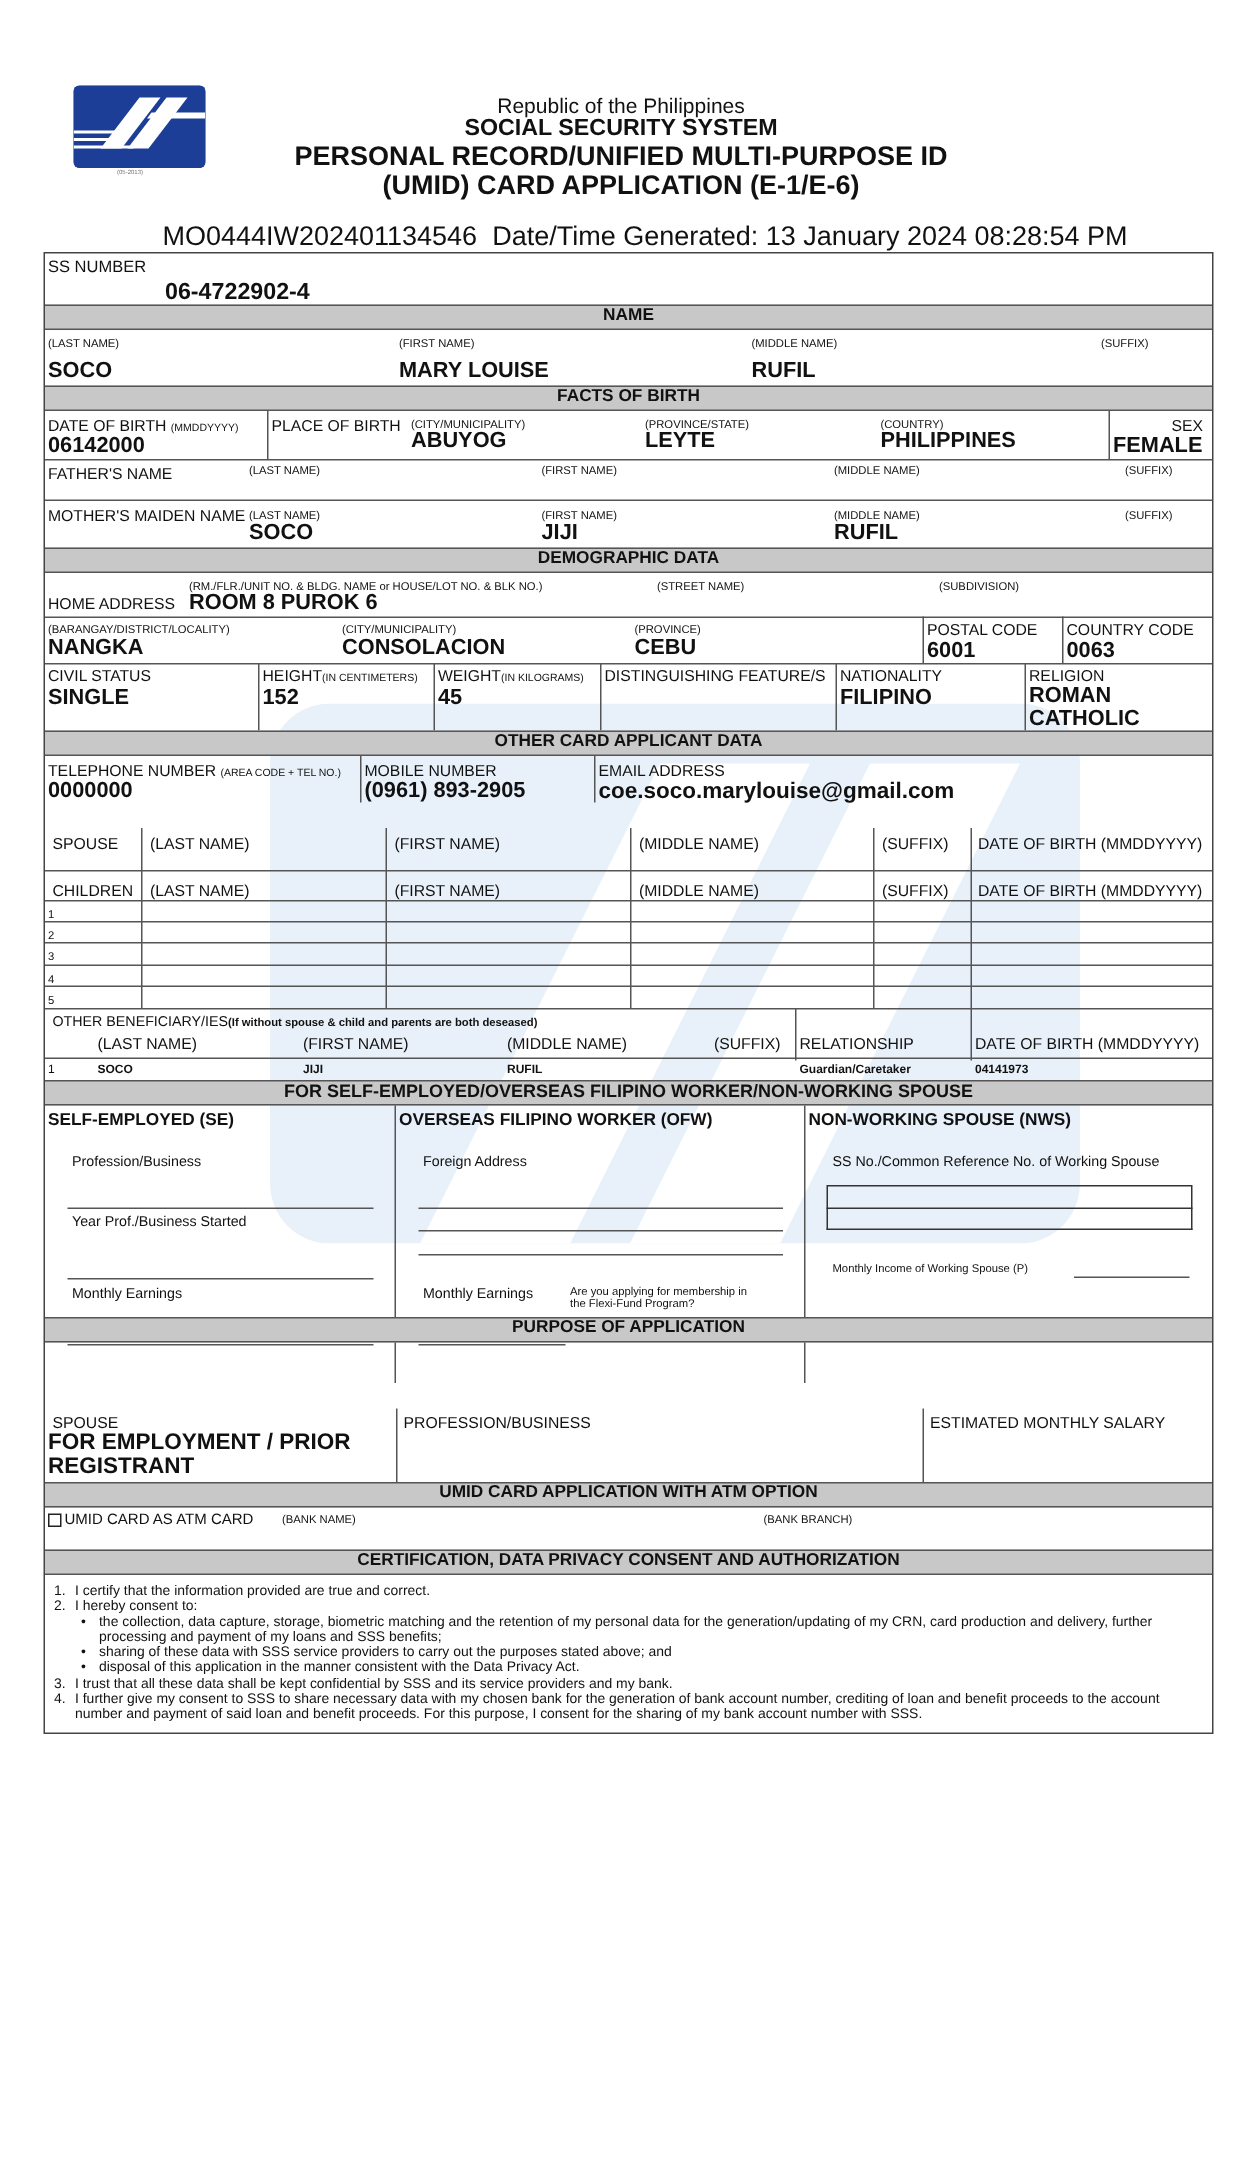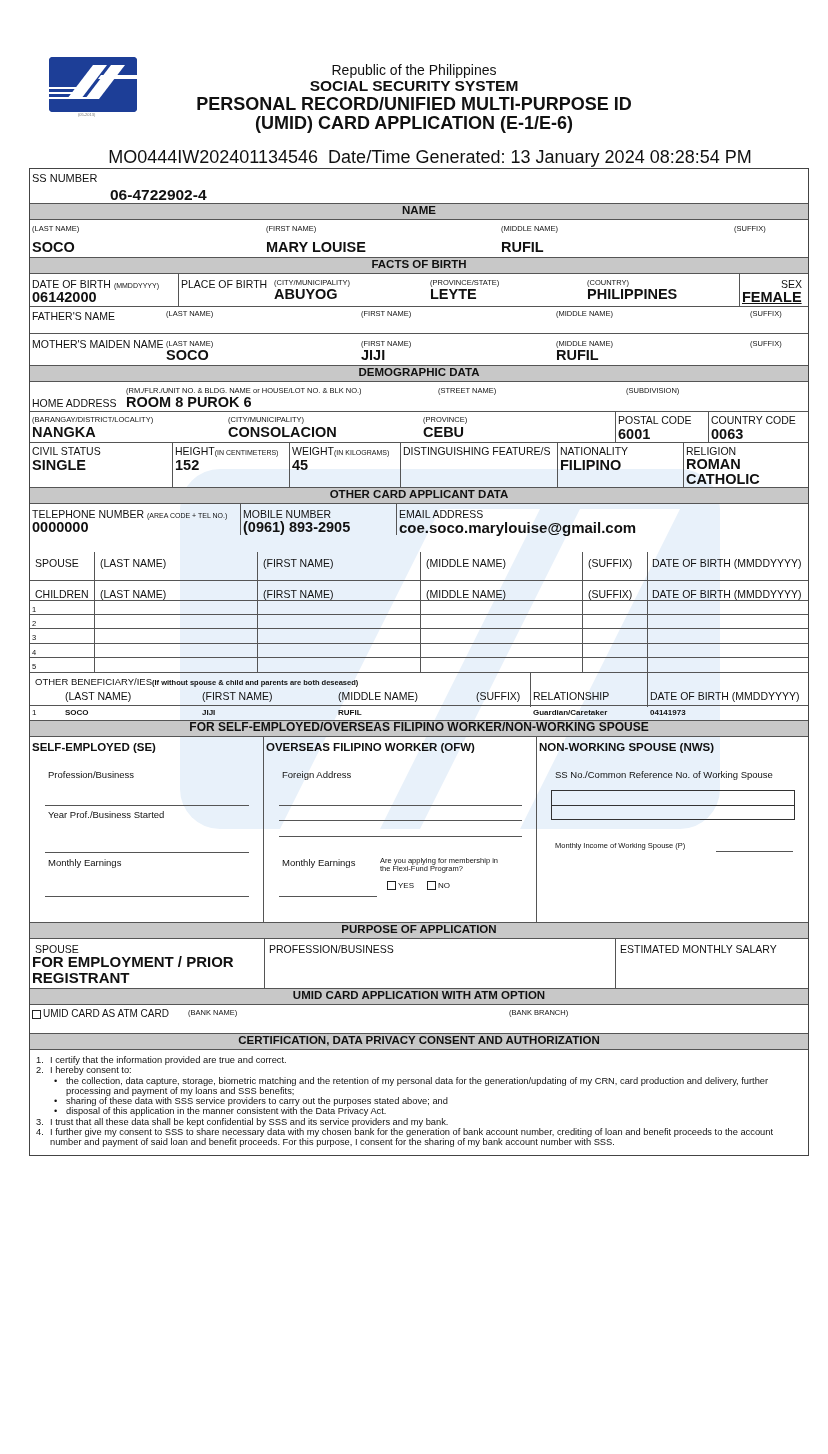--- a/index.html
+++ b/index.html
@@ -83,21 +83,21 @@
   <div class="lbl" style="left:2px;top:109px;"><span>DATE OF BIRTH</span> <span class="smi">(MMDDYYYY)</span></div>
   <div class="val" style="left:2px;top:120px;">06142000</div>
   <div class="lbl" style="left:151px;top:109px;">PLACE OF BIRTH</div>
   <div class="sm" style="left:244px;top:109px;">(CITY/MUNICIPALITY)</div>
   <div class="val" style="left:244px;top:117px;">ABUYOG</div>
   <div class="sm" style="left:400px;top:109px;">(PROVINCE/STATE)</div>
   <div class="val" style="left:400px;top:117px;">LEYTE</div>
   <div class="sm" style="left:557px;top:109px;">(COUNTRY)</div>
   <div class="val" style="left:557px;top:117px;">PHILIPPINES</div>
   <div class="lbl" style="left:712px;top:109px;margin-left:39px;">SEX</div>
-  <div class="val" style="left:712px;top:120px;text-decoration:underline;">FEMALE</div>
+  <div class="val" style="left:712px;top:120px;">FEMALE</div>
   <div class="hl" style="top:137px;"></div>
 
   <div class="lbl" style="left:2px;top:141px;">FATHER'S NAME</div>
   <div class="sm" style="left:136px;top:140px;">(LAST NAME)</div>
   <div class="sm" style="left:331px;top:140px;">(FIRST NAME)</div>
   <div class="sm" style="left:526px;top:140px;">(MIDDLE NAME)</div>
   <div class="sm" style="left:720px;top:140px;">(SUFFIX)</div>
   <div class="hl" style="top:164px;"></div>
 
   <div class="lbl" style="left:2px;top:169px;">MOTHER'S MAIDEN NAME</div>
@@ -227,21 +227,21 @@
   <div class="lbl" style="left:350px;top:688px;font-size:7.5px;line-height:7.5px;"><span>Are you applying for membership in</span><br><span>the Flexi-Fund Program?</span></div>
   <div class="lbl" style="left:357px;top:712px;font-size:8px;"><span class="cb"></span><span>YES</span></div>
   <div class="lbl" style="left:397px;top:712px;font-size:8px;"><span class="cb"></span><span>NO</span></div>
 
   <div class="lbl" style="left:525px;top:600px;font-size:9.5px;">SS No./Common Reference No. of Working Spouse</div>
   <div class="abs" style="left:521px;top:621px;width:242px;height:14px;border:1px solid #333;"></div>
   <div class="abs" style="left:521px;top:636px;width:242px;height:14px;border:1px solid #333;border-top:none;"></div>
   <div class="lbl" style="left:525px;top:672px;font-size:7.5px;">Monthly Income of Working Spouse (P)</div>
   <div class="uline" style="left:686px;top:682px;width:77px;"></div>
 
-  <div class="band" style="top:753px;height:17px;text-align:center;">PURPOSE OF APPLICATION</div>
+  <div class="band" style="top:709px;height:17px;text-align:center;">PURPOSE OF APPLICATION</div>
   <div class="vl" style="left:234px;top:770px;height:49px;"></div>
   <div class="vl" style="left:585px;top:770px;height:49px;"></div>
   <div class="lbl" style="left:5px;top:774px;">SPOUSE</div>
   <div class="val" style="left:2px;top:785px;line-height:16px;font-size:15px;"><span>FOR EMPLOYMENT / PRIOR</span><br><span>REGISTRANT</span></div>
   <div class="lbl" style="left:239px;top:774px;">PROFESSION/BUSINESS</div>
   <div class="lbl" style="left:590px;top:774px;">ESTIMATED MONTHLY SALARY</div>
 
   <div class="band" style="top:819px;height:17px;">UMID CARD APPLICATION WITH ATM OPTION</div>
   <div class="lbl" style="left:2px;top:839px;font-size:10px;"><span class="cb"></span><span>UMID CARD AS ATM CARD</span></div>
   <div class="sm" style="left:158px;top:839px;">(BANK NAME)</div>

